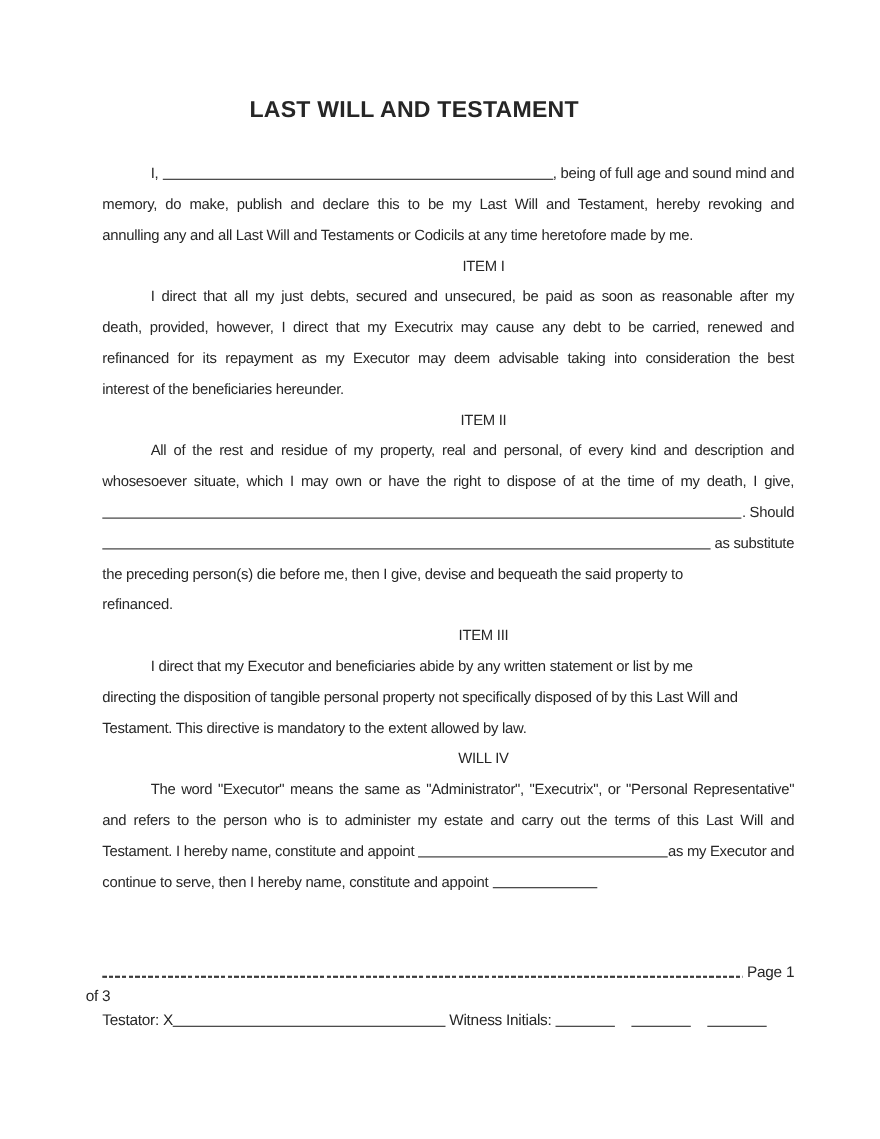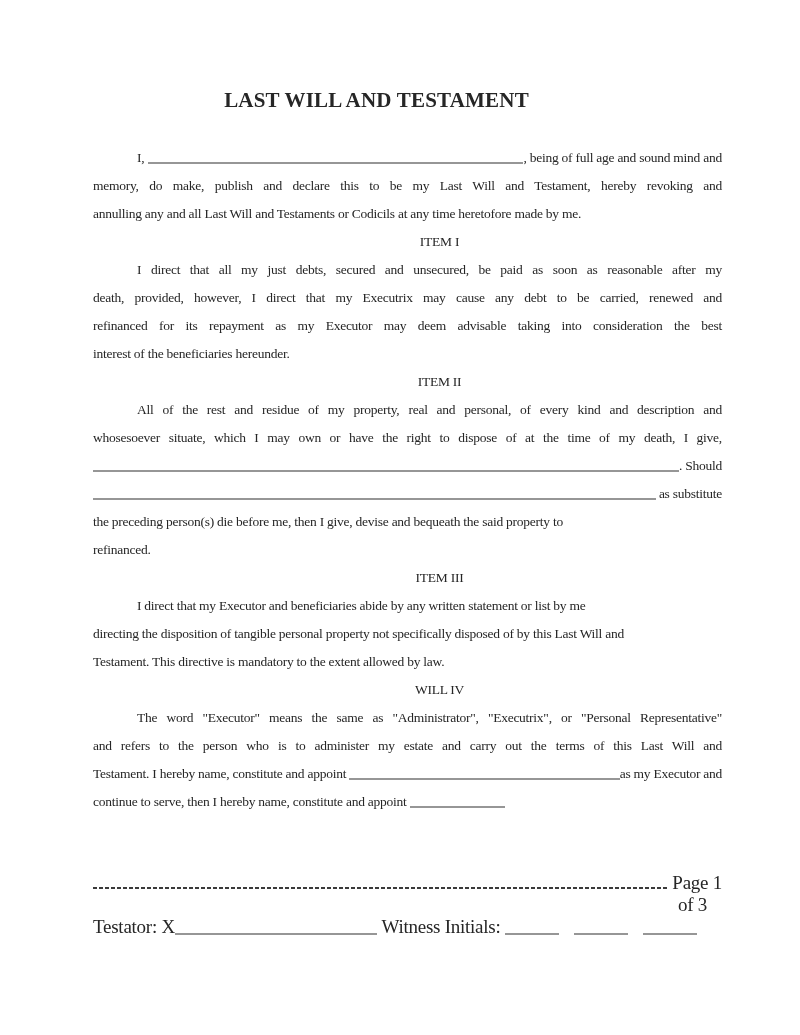--- a/index.html
+++ b/index.html
@@ -1,21 +1,21 @@
 <!DOCTYPE html>
 <html><head>
 <meta charset="utf-8">
 <style>
   html, body { margin:0; padding:0; background:#ffffff; }
   .page {
     position:relative;
     width:800px; height:1035px;
     background:#ffffff;
     color:#262626;
-    font-family:Liberation Serif, serif;
+    font-family:Liberation Sans, sans-serif;
     overflow:hidden;
   }
   .title {
     position:absolute; top:86px; left:93px; width:629px;
     margin:0;
     text-align:center;
     transform:translateX(-31px);
     font-size:21px; font-weight:700; letter-spacing:0.2px;
     line-height:28px;
     white-space:nowrap;
@@ -32,28 +32,28 @@
   .line.seg { display:flex; align-items:baseline; }
   .seg .t { white-space:pre; }
   .blank {
     display:inline-block; height:12px;
     border-bottom:1.5px solid #2e2e2e;
     transform:translateY(1.5px);
   }
   .blank.fill { flex:1 1 auto; min-width:30px; }
   .gap { display:inline-block; height:1px; }
   .footer { position:absolute; left:93px; top:872px; width:629px; }
-  .fline { height:22px; line-height:22px; font-size:19px; letter-spacing:-0.25px; white-space:nowrap; }
+  .fline { height:22px; line-height:22px; font-size:14px; letter-spacing:-0.25px; white-space:nowrap; }
   .fline.seg { display:flex; align-items:baseline; }
   .dash {
     flex:1 1 auto; height:2px;
     align-self:flex-end; margin-bottom:5px;
     background:repeating-linear-gradient(90deg,#3a3a3a 0 4px,transparent 4px 6px);
   }
-  .of3 { text-align:right; transform:translateX(-15px); }
+  .of3 { text-align:left; transform:translateX(-15px); }
 </style>
 </head>
 <body>
 
 <div class="page">
   <h1 class="title">LAST WILL AND TESTAMENT</h1>
 
   <div class="doc">
       <div class="line indent seg">
         <span class="t">I, </span>

